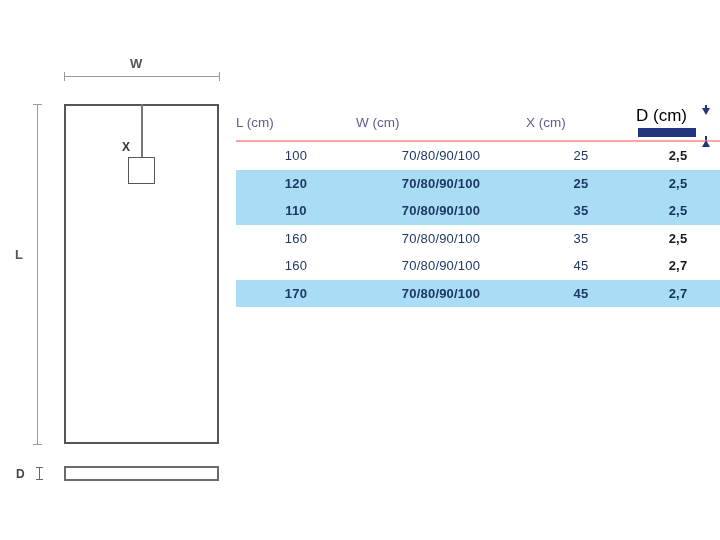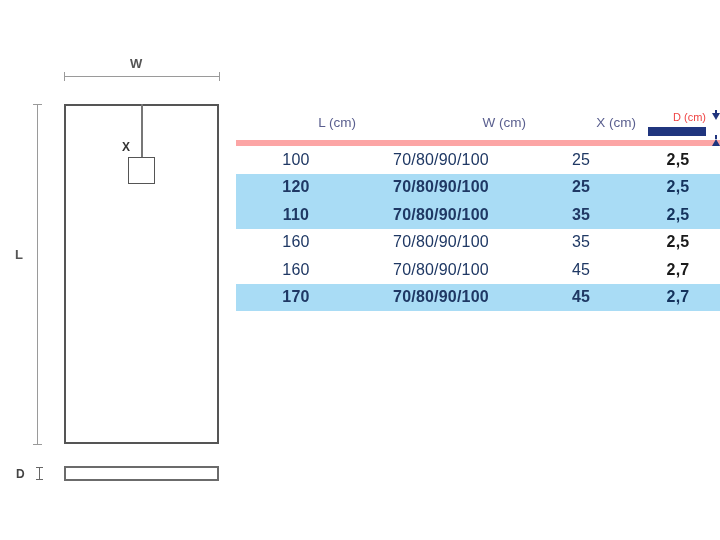--- a/index.html
+++ b/index.html
@@ -186,33 +186,33 @@
 
   
   col.c-l { width: 120px; }
   col.c-w { width: 170px; }
   col.c-x { width: 110px; }
   col.c-d { width: 84px; }
 
   thead th {
     height: 36px;
     vertical-align: middle;
-    text-align: right;
+    text-align: left;
     font-size: 13.5px;
     font-weight: normal;
     color: #5a5f8f;
-    border-bottom: 6px solid #fca5a5;
+    border-bottom: 2px solid #fca5a5;
     position: relative;
   }
 
   tbody td {
     height: 27.5px;
     vertical-align: middle;
     text-align: center;
-    font-size: 16px;
+    font-size: 13px;
     color: #1f3864;
     letter-spacing: 0.2px;
   }
   tbody tr.alt td {
     background: #a9dcf5;
     font-weight: bold;
   }
   tbody td.col-d {
     color: #1a1a1a;
     font-weight: bold;
@@ -223,22 +223,22 @@
   }
 
   
   .d-head-wrap {
     position: relative;
     display: inline-block;
     padding-right: 14px;
   }
   .d-head-text {
     display: block;
-    font-size: 11px;
-    color: #ef4444;
+    font-size: 17px;
+    color: #000000;
     line-height: 1;
   }
   .d-bar {
     display: block;
     width: 58px;
     height: 9px;
     background: #20357e;
     margin: 4px auto 0 auto;
     margin-left: 2px;
   }

